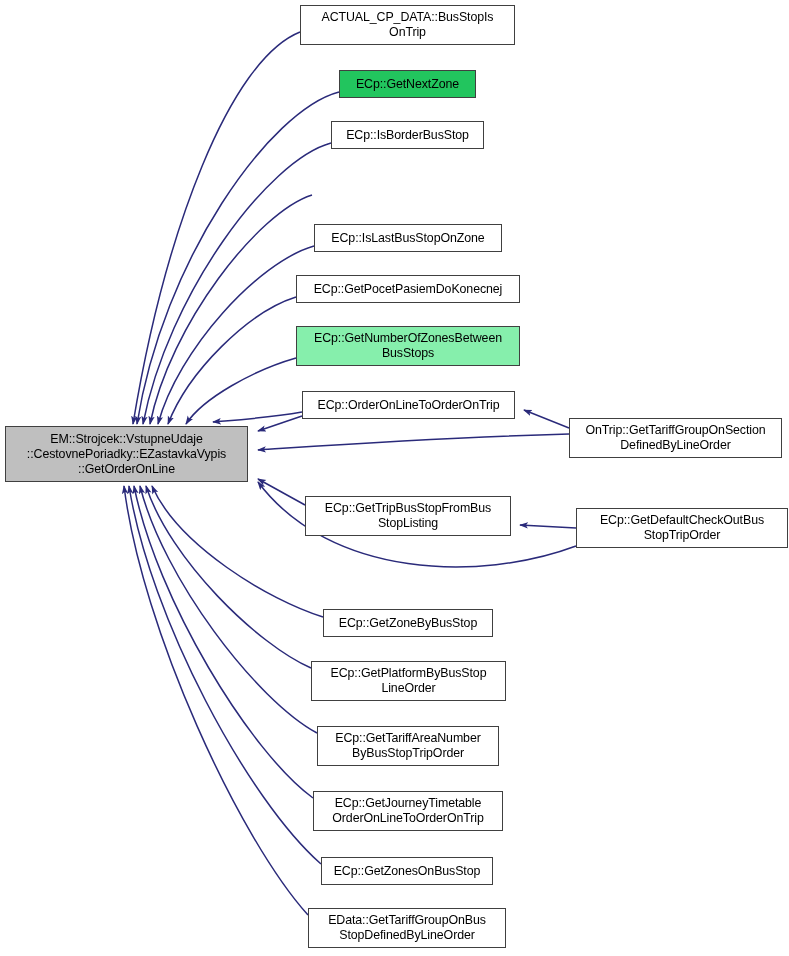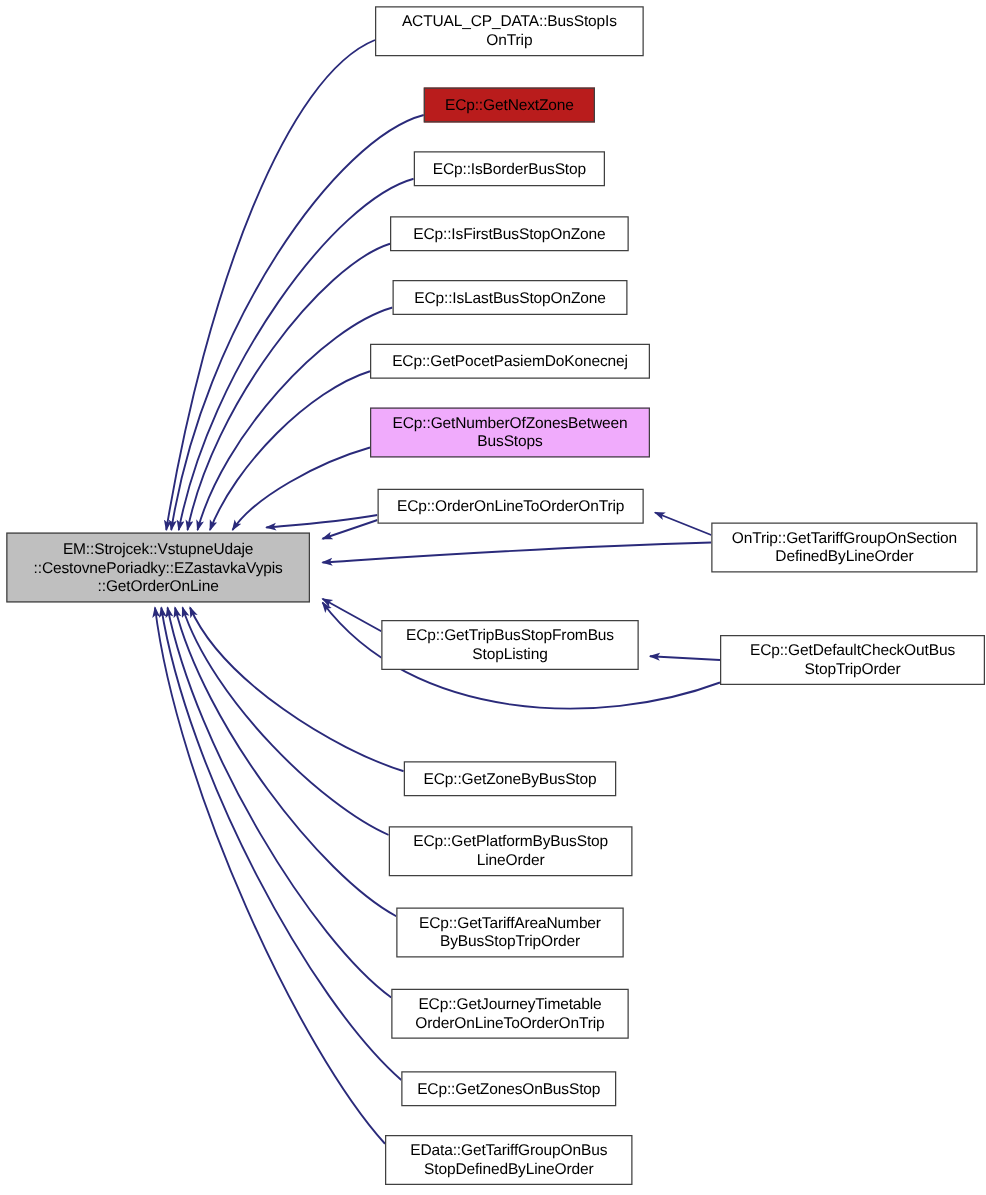--- a/index.html
+++ b/index.html
@@ -96,36 +96,33 @@
   <div class="node focus" id="node-focus" style="left: 5px; top: 426px; width: 243px; height: 56px; border-color: rgb(64, 64, 64); color: rgb(0, 0, 0); background: rgb(191, 191, 191);">
     <span class="node-label">EM::Strojcek::VstupneUdaje
 ::CestovnePoriadky::EZastavkaVypis
 ::GetOrderOnLine</span>
   </div>
 
   <div class="node" id="node-n1" style="left: 300px; top: 5px; width: 215px; height: 40px; border-color: rgb(64, 64, 64); color: rgb(0, 0, 0); background: rgb(255, 255, 255);">
     <span class="node-label">ACTUAL_CP_DATA::BusStopIs
 OnTrip</span>
   </div>
-  <div class="node" id="node-n2" style="left: 339px; top: 70px; width: 137px; height: 28px; border-color: rgb(64, 64, 64); color: rgb(0, 0, 0); background: #b91c1c;">
+  <div class="node" id="node-n2" style="left: 339px; top: 70px; width: 137px; height: 28px; border-color: rgb(64, 64, 64); color: rgb(0, 0, 0); background: #22c55e;">
     <span class="node-label">ECp::GetNextZone</span>
   </div>
   <div class="node" id="node-n3" style="left: 331px; top: 121px; width: 153px; height: 28px; border-color: rgb(64, 64, 64); color: rgb(0, 0, 0); background: rgb(255, 255, 255);">
     <span class="node-label">ECp::IsBorderBusStop</span>
-  </div>
-  <div class="node" id="node-n4" style="left: 312px; top: 173px; width: 191px; height: 28px; border-color: rgb(64, 64, 64); color: rgb(0, 0, 0); background: rgb(255, 255, 255);">
-    <span class="node-label">ECp::IsFirstBusStopOnZone</span>
   </div>
   <div class="node" id="node-n5" style="left: 314px; top: 224px; width: 188px; height: 28px; border-color: rgb(64, 64, 64); color: rgb(0, 0, 0); background: rgb(255, 255, 255);">
     <span class="node-label">ECp::IsLastBusStopOnZone</span>
   </div>
   <div class="node" id="node-n6" style="left: 296px; top: 275px; width: 224px; height: 28px; border-color: rgb(64, 64, 64); color: rgb(0, 0, 0); background: rgb(255, 255, 255);">
     <span class="node-label">ECp::GetPocetPasiemDoKonecnej</span>
   </div>
-  <div class="node" id="node-n7" style="left: 296px; top: 326px; width: 224px; height: 40px; border-color: rgb(64, 64, 64); color: rgb(0, 0, 0); background: #f0abfc;">
+  <div class="node" id="node-n7" style="left: 296px; top: 326px; width: 224px; height: 40px; border-color: rgb(64, 64, 64); color: rgb(0, 0, 0); background: #86efac;">
     <span class="node-label">ECp::GetNumberOfZonesBetween
 BusStops</span>
   </div>
   <div class="node" id="node-n8" style="left: 302px; top: 391px; width: 213px; height: 28px; border-color: rgb(64, 64, 64); color: rgb(0, 0, 0); background: rgb(255, 255, 255);">
     <span class="node-label">ECp::OrderOnLineToOrderOnTrip</span>
   </div>
   <div class="node" id="node-n9" style="left: 305px; top: 496px; width: 206px; height: 40px; border-color: rgb(64, 64, 64); color: rgb(0, 0, 0); background: rgb(255, 255, 255);">
     <span class="node-label">ECp::GetTripBusStopFromBus
 StopListing</span>
   </div>

